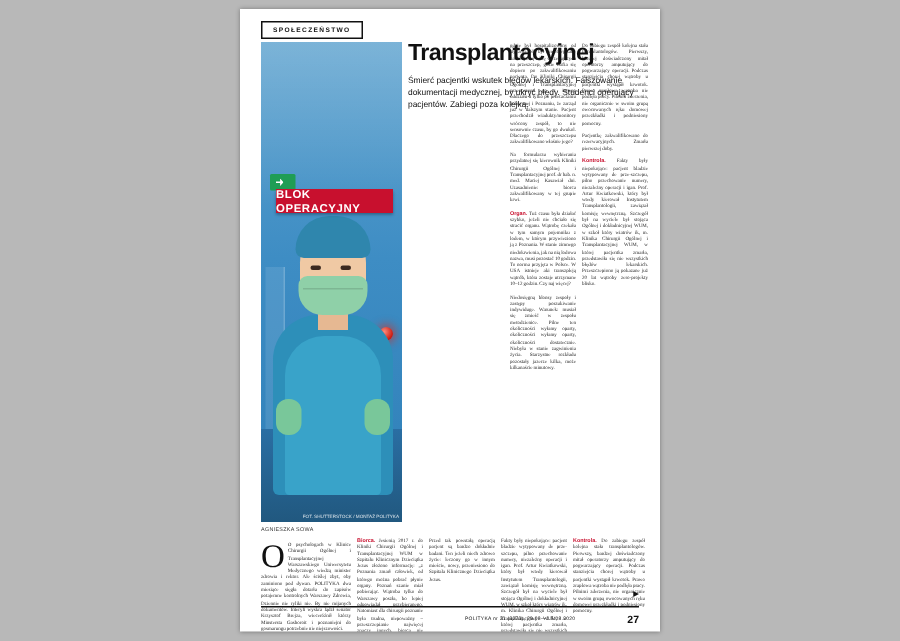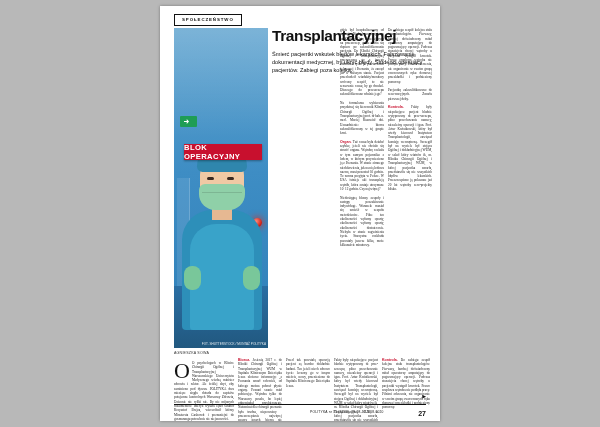--- a/index.html
+++ b/index.html
@@ -112,21 +112,21 @@
     top: 190px;
     width: 9px;
     height: 9px;
     border-radius: 50%;
     background: radial-gradient(circle at 35% 35%, #ff8a7a, #cc1b11 70%);
     box-shadow: 0 0 6px 2px rgba(220,40,25,0.55);
   }
   .sign {
     position: absolute;
     left: 10px;
-    top: 116px;
+    top: 98px;
     width: 78px;
     height: 16px;
     background: #c8102e;
     display: flex;
     align-items: center;
     justify-content: center;
     box-shadow: 0 1px 2px rgba(0,0,0,0.35);
   }
   .sign span {
     font-family: "Liberation Sans", sans-serif;

